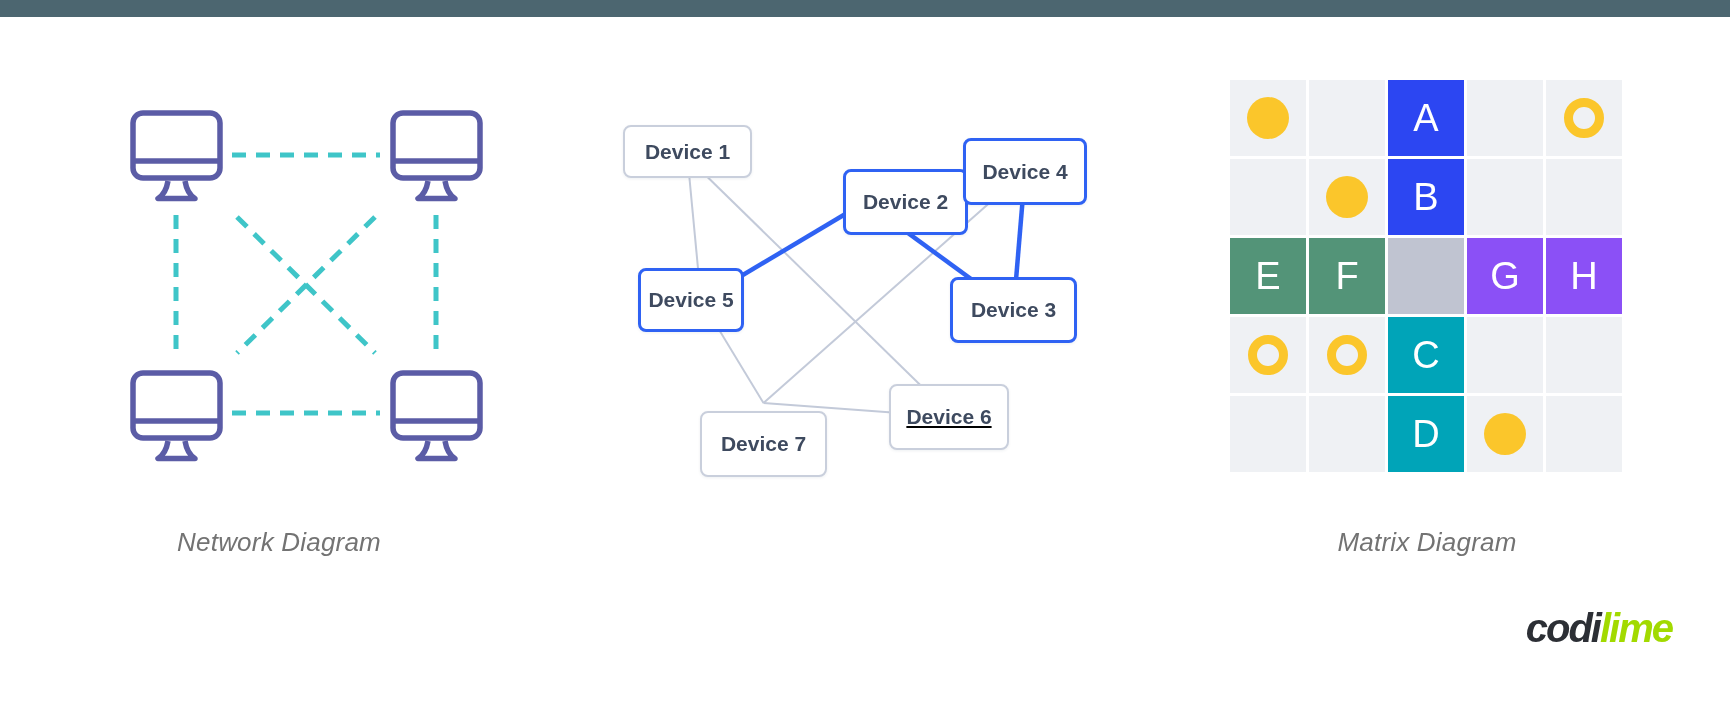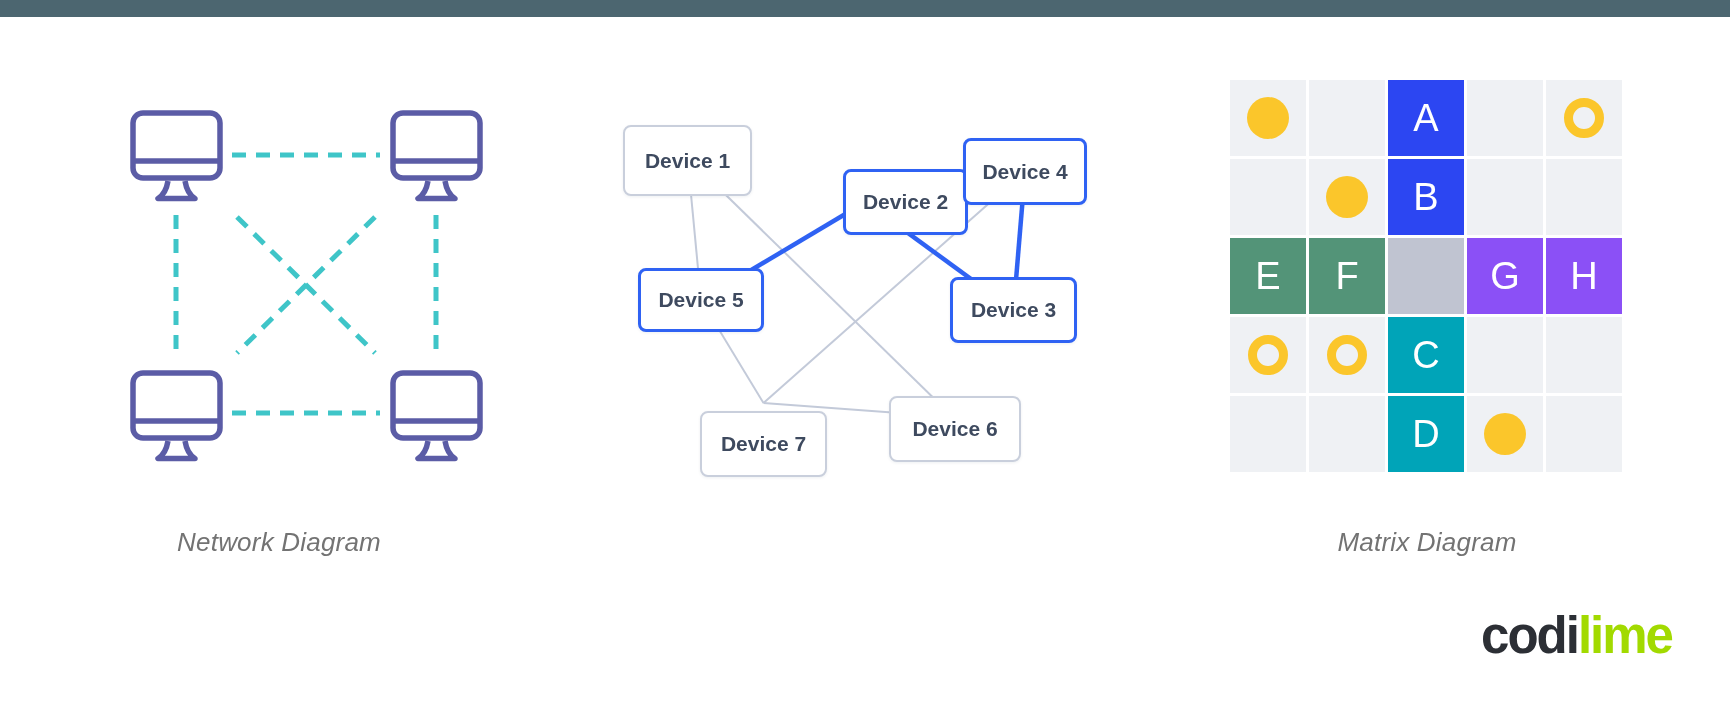--- a/index.html
+++ b/index.html
@@ -11,21 +11,21 @@
   
   .tnode{position:absolute;background:#ffffff;border-radius:8px;display:flex;align-items:center;justify-content:center;box-sizing:border-box;box-shadow:0 1px 3px rgba(40,60,90,0.08);}
   .tnode span{font-size:21px;font-weight:700;color:#3e4a5f;white-space:nowrap;}
   
   .matrix{position:absolute;left:1230px;top:80px;display:grid;grid-template-columns:repeat(5,76px);grid-template-rows:repeat(5,76px);gap:3px;}
   .mcell{position:relative;display:flex;align-items:center;justify-content:center;}
   .mletter{font-size:38px;font-weight:400;color:#ffffff;}
   .mdot{width:42px;height:42px;border-radius:50%;}
   .mring{width:22px;height:22px;border-radius:50%;border-style:solid;border-width:9px;background:transparent;}
   
-  .logo{position:absolute;top:606px;right:58px;font-size:51px;font-weight:700;letter-spacing:-2px;white-space:nowrap;}
+  .logo{position:absolute;top:606px;right:58px;font-size:40px;font-weight:700;letter-spacing:-2px;white-space:nowrap;font-style:italic;}
 </style>
 </head>
 <body>
 
 <div class="canvas">
 
   <div class="top-bar" id="top-bar" style="background: rgb(76, 102, 112);"></div>
 
   <svg class="layer" id="network-svg" viewBox="0 0 1730 720">
       <line x1="232" y1="155" x2="380" y2="155" stroke="#3fc5c8" stroke-width="5" stroke-dasharray="14 10"></line>
@@ -61,39 +61,39 @@
       <line x1="687.5" y1="157.5" x2="953" y2="417" stroke="#c3cad9" stroke-width="2"></line>
       <line x1="1025" y1="171.5" x2="763.5" y2="403" stroke="#c3cad9" stroke-width="2"></line>
       <line x1="701" y1="300" x2="763.5" y2="403" stroke="#c3cad9" stroke-width="2"></line>
       <line x1="763.5" y1="403" x2="953" y2="417" stroke="#c3cad9" stroke-width="2"></line>
       <line x1="701" y1="300" x2="865.5" y2="202" stroke="#2f62f3" stroke-width="4.5"></line>
       <line x1="865.5" y1="202" x2="1013.5" y2="310" stroke="#2f62f3" stroke-width="4.5"></line>
       <line x1="1013.5" y1="310" x2="1025" y2="171.5" stroke="#2f62f3" stroke-width="4.5"></line>
     </svg>
 
   <div id="topology-nodes">
-      <div class="tnode" style="left: 623px; top: 125px; width: 129px; height: 71px; border: 2px solid rgb(201, 207, 220);">
+      <div class="tnode" style="left: 623px; top: 125px; width: 129px; height: 53px; border: 2px solid rgb(201, 207, 220);">
         <span>Device 1</span>
       </div>
       <div class="tnode" style="left: 803px; top: 169px; width: 125px; height: 66px; border: 3.5px solid rgb(47, 98, 243); margin-left: 40px;">
         <span>Device 2</span>
       </div>
       <div class="tnode" style="left: 963px; top: 138px; width: 124px; height: 67px; border: 3.5px solid rgb(47, 98, 243);">
         <span>Device 4</span>
       </div>
-      <div class="tnode" style="left: 638px; top: 268px; width: 126px; height: 64px; border: 3.5px solid rgb(47, 98, 243);">
+      <div class="tnode" style="left: 638px; top: 268px; width: 106px; height: 64px; border: 3.5px solid rgb(47, 98, 243);">
         <span>Device 5</span>
       </div>
       <div class="tnode" style="left: 950px; top: 277px; width: 127px; height: 66px; border: 3.5px solid rgb(47, 98, 243);">
         <span>Device 3</span>
       </div>
       <div class="tnode" style="left: 700px; top: 370px; width: 127px; height: 66px; border: 2px solid rgb(201, 207, 220); margin-top: 41px;">
         <span>Device 7</span>
       </div>
-      <div class="tnode" style="left: 889px; top: 396px; width: 132px; height: 66px; border: 2px solid rgb(201, 207, 220);">
+      <div class="tnode" style="left: 889px; top: 384px; width: 120px; height: 66px; border: 2px solid rgb(201, 207, 220); text-decoration: underline;">
         <span>Device 6</span>
       </div>
     </div>
 
   <div class="matrix" id="matrix-grid">
       <div class="mcell" style="background: rgb(239, 241, 244);">
         <div class="mdot" style="background: rgb(251, 198, 43);"></div>
       </div>
       <div class="mcell" style="background: rgb(239, 241, 244);"></div>
       <div class="mcell" style="background: rgb(44, 70, 242);">

